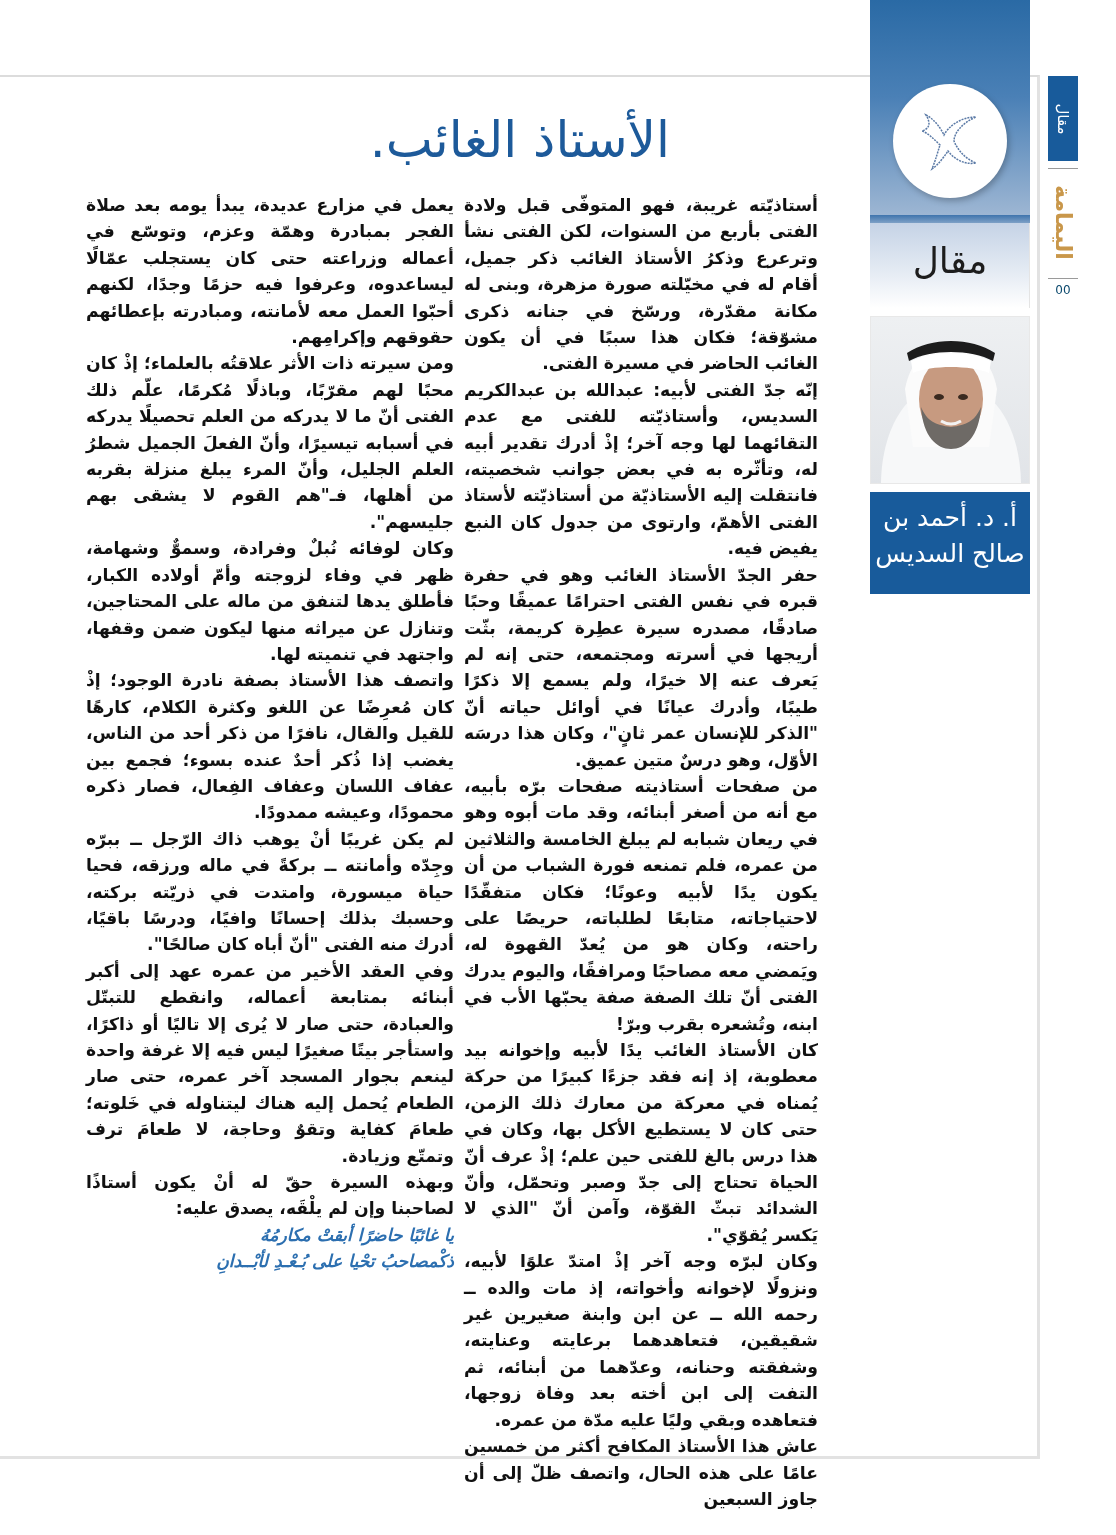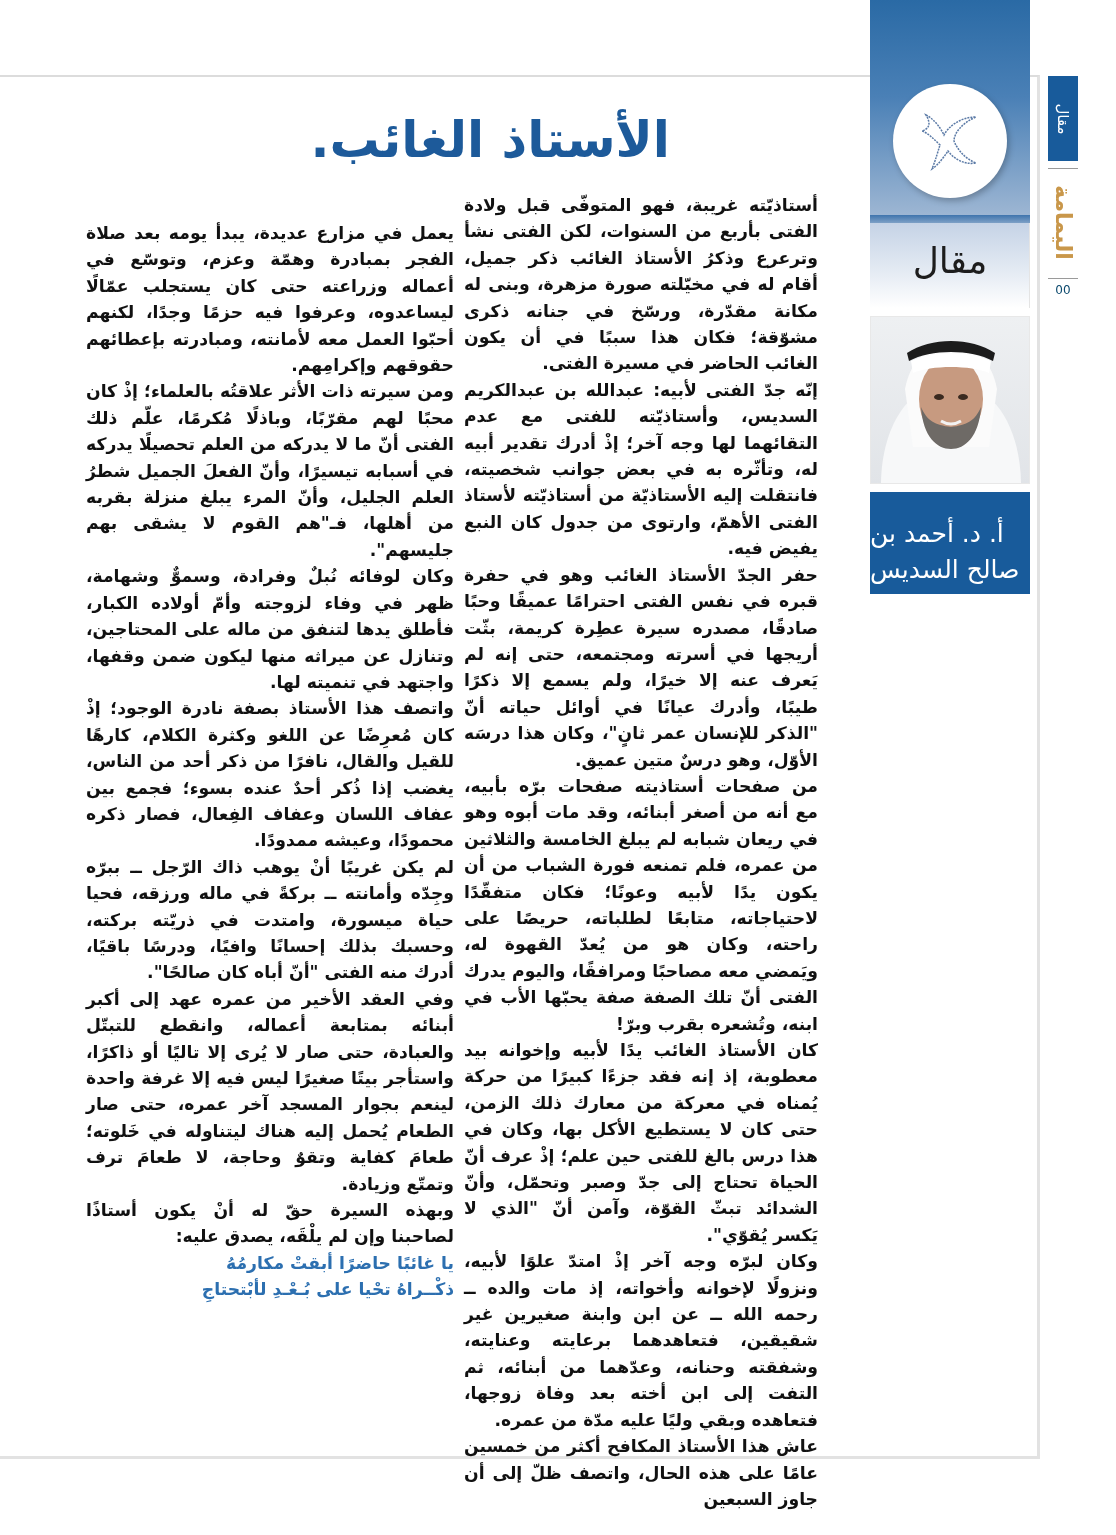--- a/index.html
+++ b/index.html
@@ -12,39 +12,39 @@
   .banner { position: absolute; left: 870px; top: 0; width: 160px; height: 308px; }
   .banner-top { position: absolute; left: 0; top: 0; width: 160px; height: 215px;
     background: linear-gradient(to bottom, #2a6aa5 0%, #4a80b6 45%, #9db6d3 100%); }
   .banner-stripe { position: absolute; left: 0; top: 215px; width: 160px; height: 8px; background: linear-gradient(to bottom, #3f74ad, #7ea0c6); }
   .banner-bottom { position: absolute; left: 0; top: 223px; width: 160px; height: 85px;
     background: linear-gradient(to bottom, #c5d3e6 0%, #e6ecf4 60%, #ffffff 100%); border-right:1px solid #e4e4e4; box-sizing: border-box; }
   .logo-circle { position: absolute; left: 23px; top: 84px; width: 114px; height: 114px; border-radius: 50%; background: #fff; box-shadow: 2px 3px 6px rgba(0,0,0,0.25); display:flex; align-items:center; justify-content:center; }
   .banner-label { position: absolute; left: 0; top: 240px; width: 160px; text-align: center; font-size: 36px; color: #1d1d1d; font-family: "DejaVu Sans", sans-serif; direction: rtl; }
 
   .photo { position: absolute; left: 870px; top: 316px; width: 160px; height: 168px; background: linear-gradient(to bottom, #eef0f2, #e1e4e8); overflow: hidden; border: 1px solid #e8e8e8; box-sizing: border-box; }
-  .author-box { position: absolute; left: 870px; top: 492px; width: 160px; height: 102px; background: #185b9b; color: #fff; direction: rtl; text-align: left; font-size: 25px; line-height: 36px; padding-top: 24px; box-sizing: border-box; }
+  .author-box { position: absolute; left: 870px; top: 492px; width: 160px; height: 102px; background: #185b9b; color: #fff; direction: rtl; text-align: center; font-size: 25px; line-height: 36px; padding-top: 8px; box-sizing: border-box; }
 
   
   .side-tab { position: absolute; left: 1048px; top: 76px; width: 30px; height: 85px; background: #185b9b; color:#fff; display:flex; align-items:center; justify-content:center; }
   .side-tab span { transform: rotate(90deg); white-space: nowrap; font-size: 15px; direction: rtl; }
   .side-rule { position: absolute; left: 1048px; width: 30px; height: 1px; background: #9a9a9a; }
   .side-logo { position: absolute; left: 1048px; top: 170px; width: 30px; height: 105px; display:flex; align-items:center; justify-content:center; }
   .side-logo span { transform: rotate(90deg); white-space: nowrap; font-size: 22px; font-weight: bold; color: #c9974a; direction: rtl; letter-spacing: 1px; }
   .side-page { position: absolute; left: 1048px; top: 283px; width: 30px; text-align: center; font-size: 12px; color: #0c4a6e; }
 
   
-  .title { position: absolute; left: 240px; top: 100px; width: 430px; text-align: right; direction: rtl; font-size: 50px; font-weight: bold; color: #1d5a9a; line-height: 80px; }
+  .title { position: absolute; left: 240px; top: 100px; width: 430px; text-align: right; direction: rtl; font-size: 50px; font-weight: normal; color: #1d5a9a; line-height: 80px; }
 
   
   .col { position: absolute; direction: rtl; text-align: justify; text-align-last: right; font-size: 17.2px; line-height: 26.4px; color: #111; font-weight: bold; }
   .col p { margin: 0; }
   .col-right { left: 464px; top: 192px; width: 354px; }
-  .col-left { left: 86px; top: 192px; width: 368px; margin-top: 28px; }
-  .verse { color: #2c6fb0; text-align: right; text-align-last: right; }
+  .col-left { left: 86px; top: 192px; width: 368px; }
+  .verse { color: #2c6fb0; text-align: right; text-align-last: right; font-style: italic; }
   .verse.v2 { letter-spacing: 1px; }
 </style>
 </head>
 <body>
 
 <div class="page-frame"></div>
 
 <div class="banner">
   <div class="banner-top"></div>
   <div class="logo-circle">
@@ -100,14 +100,14 @@
 
 <div class="col col-left">
   <p>يعمل في مزارع عديدة، يبدأ يومه بعد صلاة الفجر بمبادرة وهمّة وعزم، وتوسّع في أعماله وزراعته حتى كان يستجلب عمّالًا ليساعدوه، وعرفوا فيه حزمًا وجدًا، لكنهم أحبّوا العمل معه لأمانته، ومبادرته بإعطائهم حقوقهم وإكرامِهم.</p>
   <p>ومن سيرته ذات الأثر علاقتُه بالعلماء؛ إذْ كان محبًا لهم مقرّبًا، وباذلًا مُكرمًا، علّم ذلك الفتى أنّ ما لا يدركه من العلم تحصيلًا يدركه في أسبابه تيسيرًا، وأنّ الفعلَ الجميل شطرُ العلم الجليل، وأنّ المرء يبلغ منزلة بقربه من أهلها، فـ"هم القوم لا يشقى بهم جليسهم".</p>
   <p>وكان لوفائه نُبلٌ وفرادة، وسموٌّ وشهامة، ظهر في وفاء لزوجته وأمّ أولاده الكبار، فأطلق يدها لتنفق من ماله على المحتاجين، وتنازل عن ميراثه منها ليكون ضمن وقفها، واجتهد في تنميته لها.</p>
   <p>واتصف هذا الأستاذ بصفة نادرة الوجود؛ إذْ كان مُعرِضًا عن اللغو وكثرة الكلام، كارهًا للقيل والقال، نافرًا من ذكر أحد من الناس، يغضب إذا ذُكر أحدٌ عنده بسوء؛ فجمع بين عفاف اللسان وعفاف الفِعال، فصار ذكره محمودًا، وعيشه ممدودًا.</p>
   <p>لم يكن غريبًا أنْ يوهب ذاك الرّجل ــ ببرّه وجِدّه وأمانته ــ بركةً في ماله ورزقه، فحيا حياة ميسورة، وامتدت في ذريّته بركته، وحسبك بذلك إحسانًا وافيًا، ودرسًا باقيًا، أدرك منه الفتى "أنّ أباه كان صالحًا".</p>
   <p>وفي العقد الأخير من عمره عهد إلى أكبر أبنائه بمتابعة أعماله، وانقطع للتبتّل والعبادة، حتى صار لا يُرى إلا تاليًا أو ذاكرًا، واستأجر بيتًا صغيرًا ليس فيه إلا غرفة واحدة لينعم بجوار المسجد آخر عمره، حتى صار الطعام يُحمل إليه هناك ليتناوله في خَلوته؛ طعامَ كفاية وتقوٌ وحاجة، لا طعامَ ترف وتمتّع وزيادة.</p>
   <p>وبهذه السيرة حقّ له أنْ يكون أستاذًا لصاحبنا وإن لم يلْقَه، يصدق عليه:</p>
   <p class="verse">يا غائبًا حاضرًا أبقتْ مكارمُهُ</p>
-  <p class="verse v2">ذكْــراهُ تحْيا على بُـعْـدِ لأبْتحتاجِ</p>
+  <p class="verse v2">ذكْمصاحبُ تحْيا على بُـعْـدِ لأبْــدانِ</p>
 </div>
 
 </body></html>

